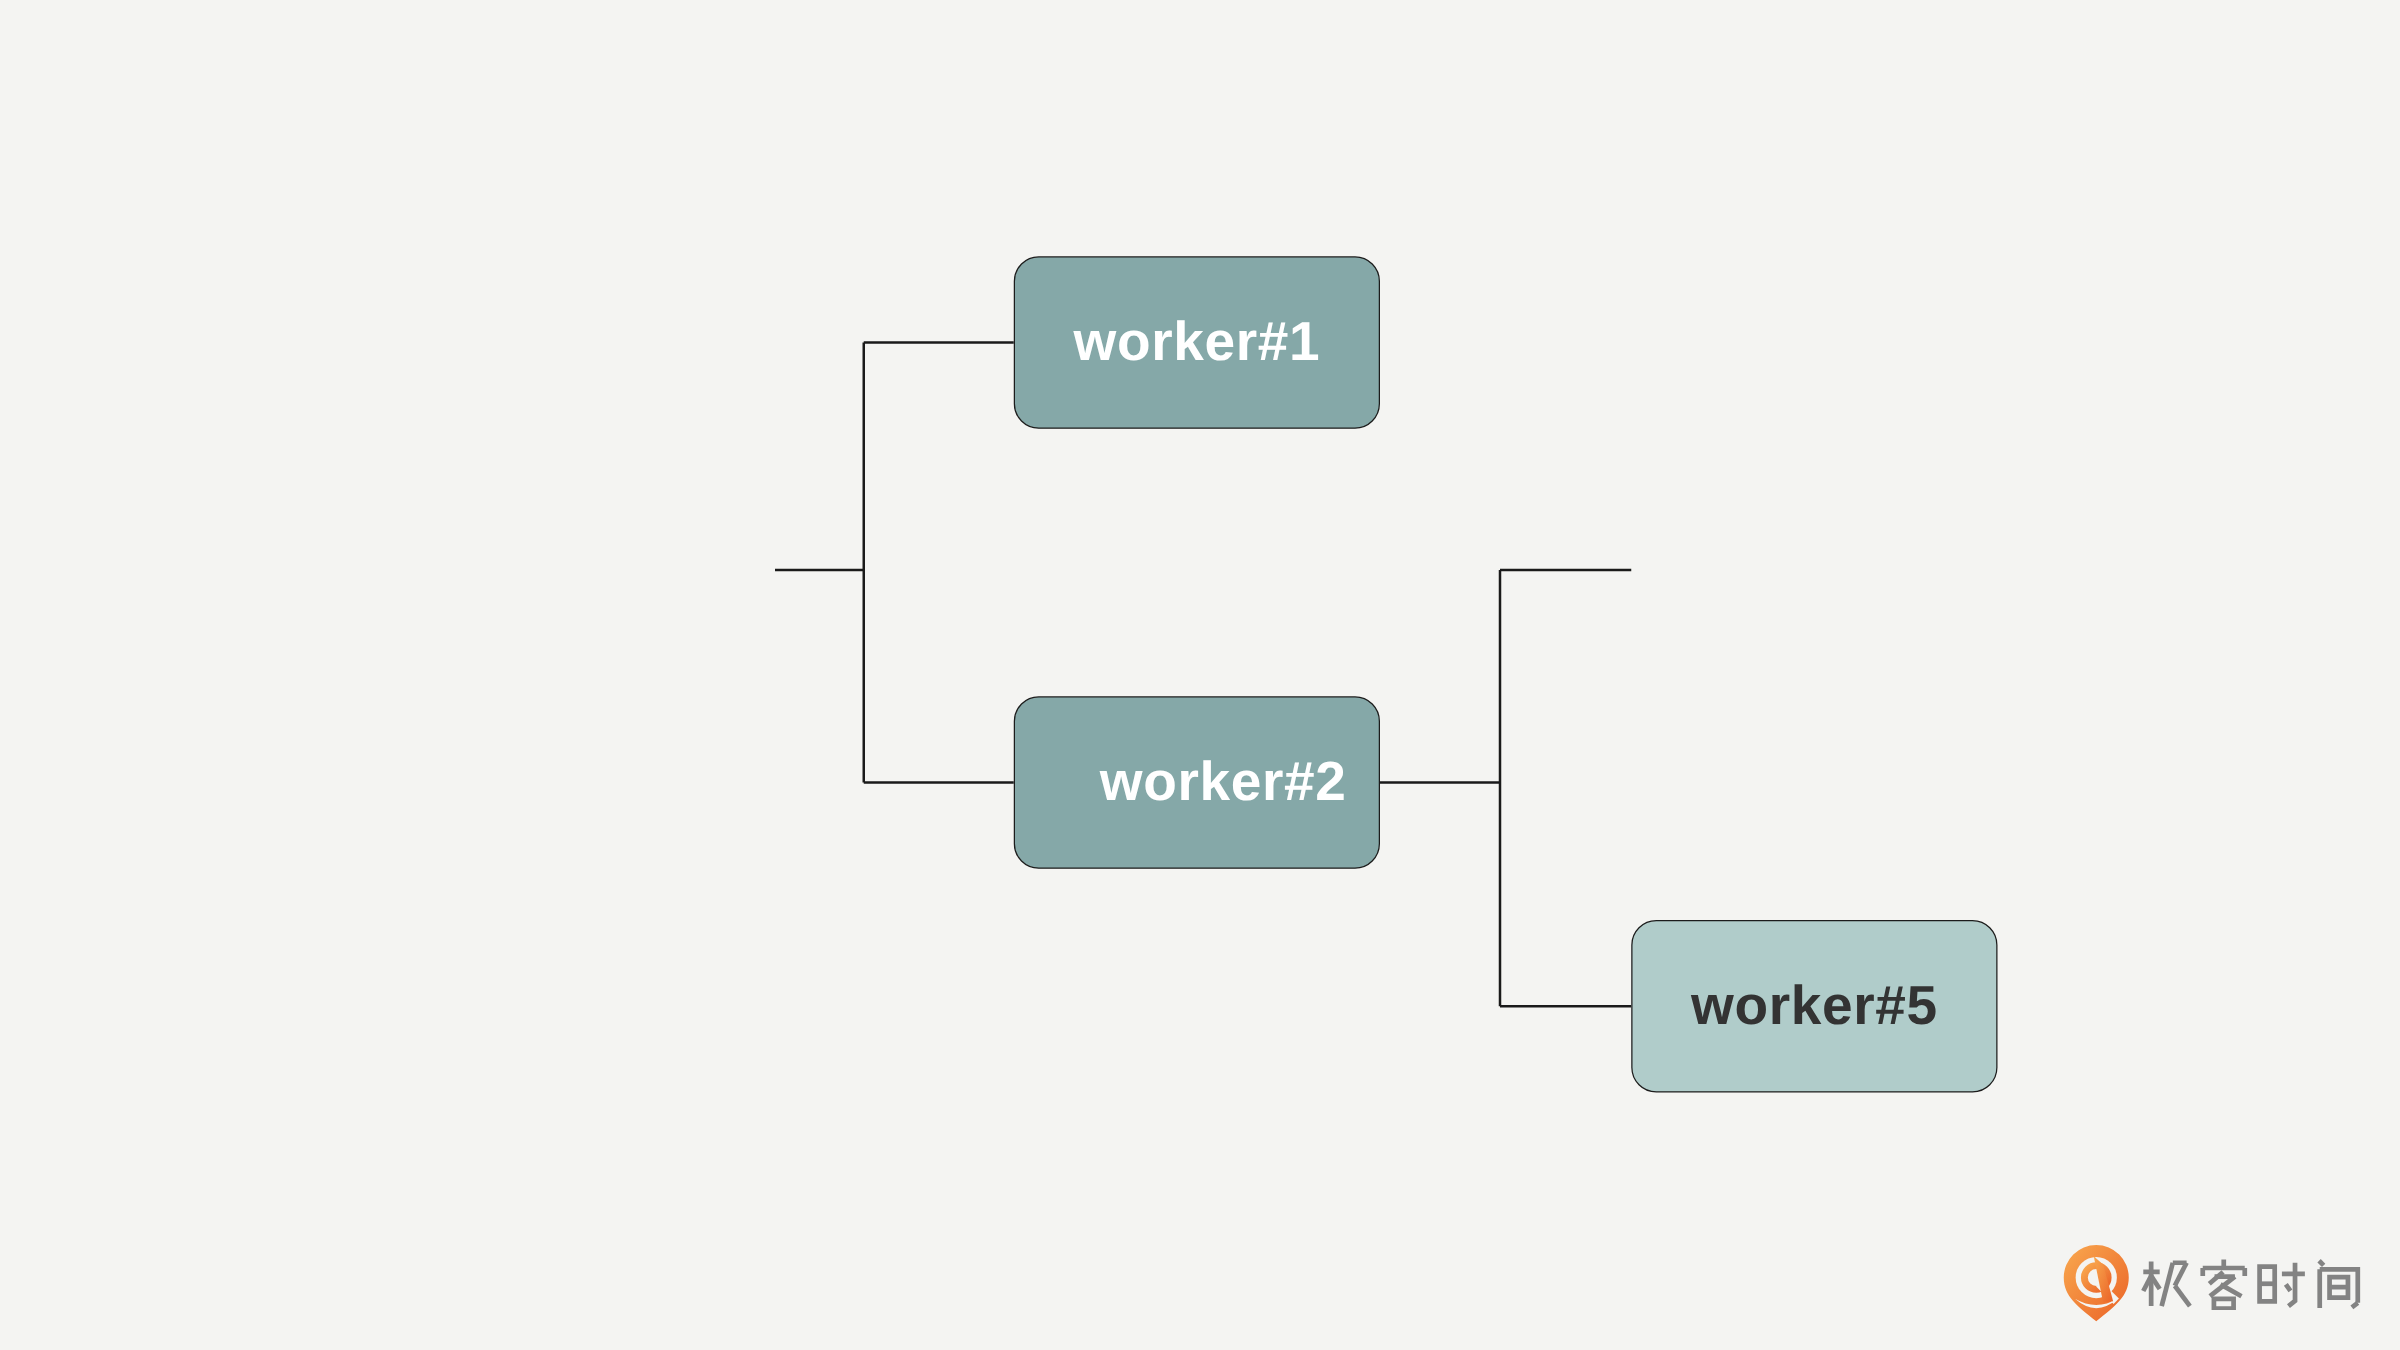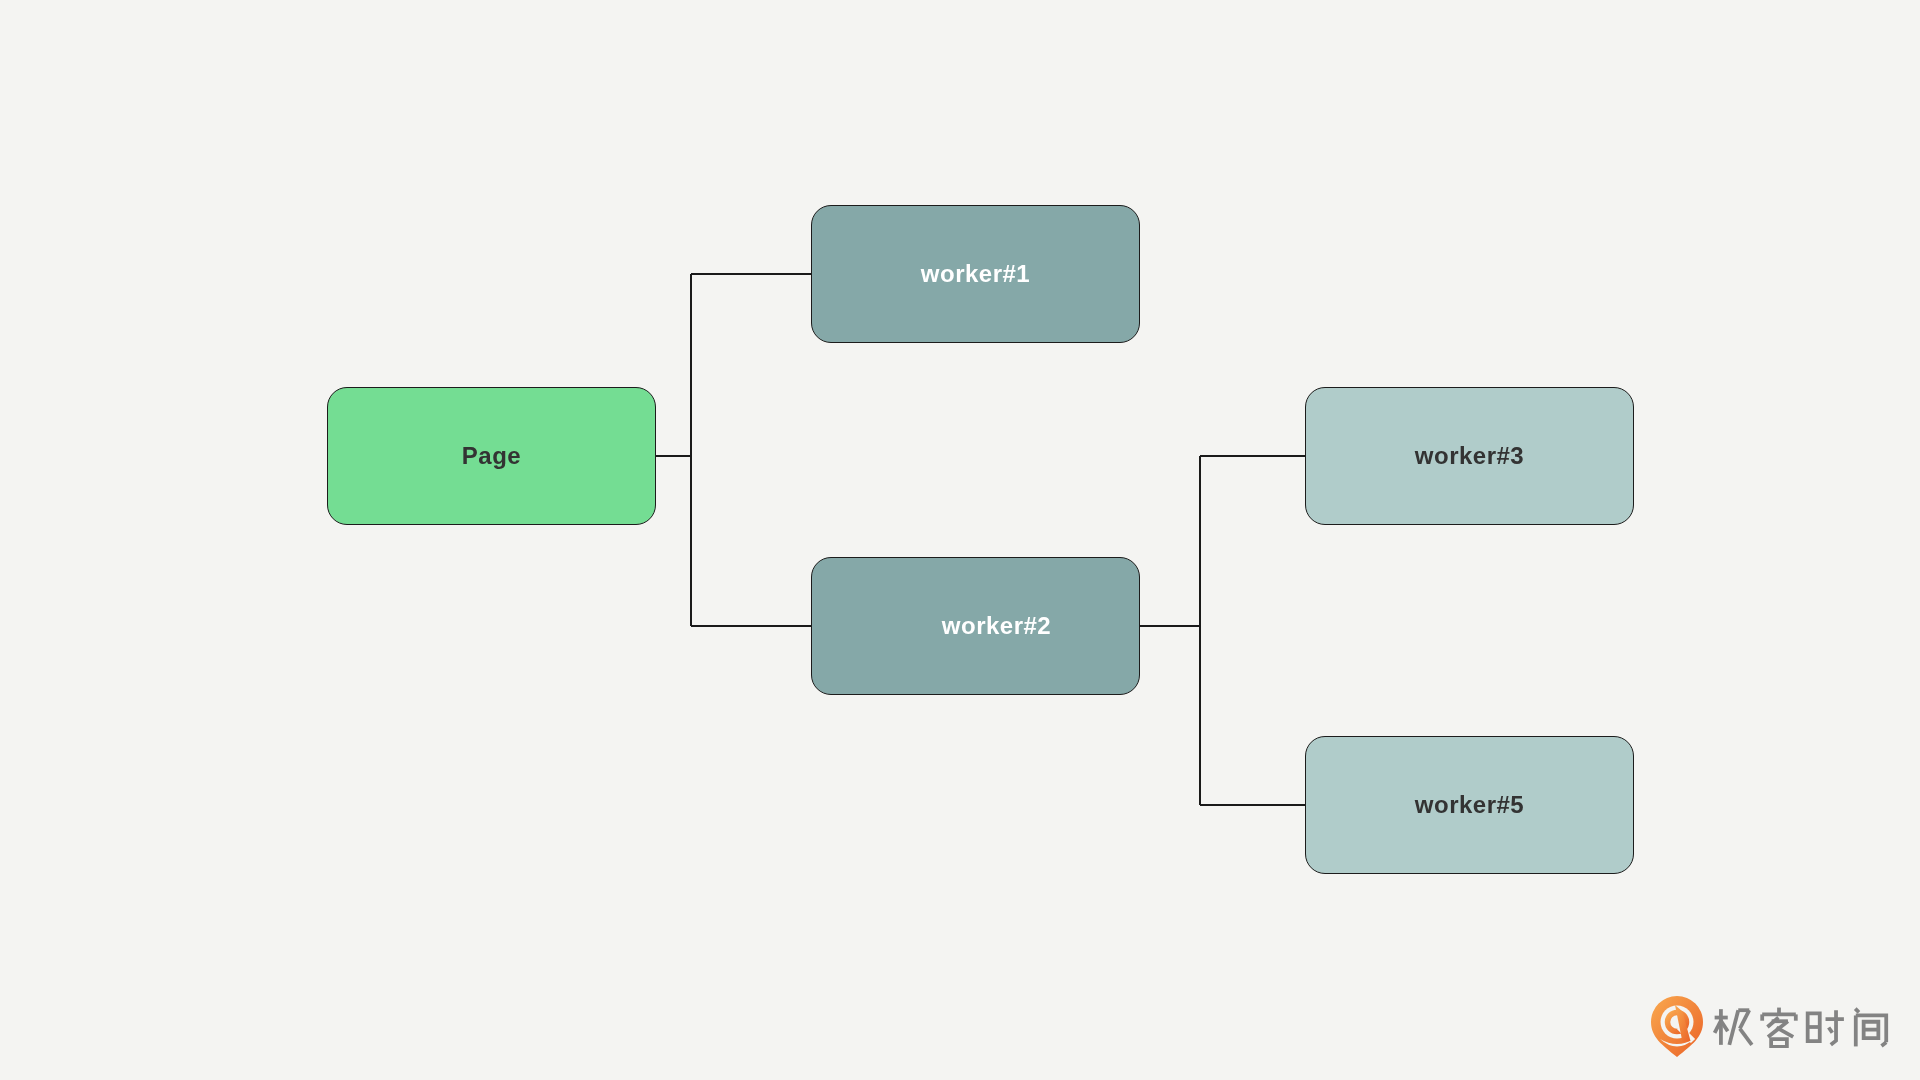--- a/index.html
+++ b/index.html
@@ -7,26 +7,26 @@
     width:1920px;height:1080px;
     background:#F4F4F2;
     font-family:"Liberation Sans",sans-serif;
     overflow:hidden;
   }
   .stage{position:relative;width:1920px;height:1080px;}
   .edges{position:absolute;left:0;top:0;width:1920px;height:1080px;}
   .edges path{stroke:#1A1A1A;stroke-width:2;fill:none;}
   .node{
     position:absolute;
-    width:329px;height:138px;
+    width:293px;height:138px;
     border:1.5px solid #1C1C1C;
     border-radius:20px;
     box-sizing:border-box;
     display:flex;align-items:center;justify-content:center;
-    font-size:24px;font-weight:700;
+    font-size:44px;font-weight:700;
     letter-spacing:0.5px;
   }
   #node-page   {left:327px; top:387px; background:#74DD93; color:#333333;}
   #node-worker1{left:811px; top:205px; background:#85A8A8; color:#FFFFFF;}
   #node-worker2{left:811px; top:557px; background:#85A8A8; color:#FFFFFF;padding-left:42px;}
   #node-worker3{left:1305px;top:387px; background:#B0CCCA; color:#333333;}
   #node-worker4{left:1305px;top:736px; background:#B0CCCA; color:#333333;}
   .brand{
     position:absolute;right:28px;bottom:22px;
     display:flex;align-items:center;gap:7px;
@@ -48,31 +48,25 @@
     <path d="M620 456 H691"></path>
     <path d="M691 274 V626"></path>
     <path d="M691 274 H811"></path>
     <path d="M691 626 H811"></path>
     <path d="M1104 626 H1200"></path>
     <path d="M1200 456 V805"></path>
     <path d="M1200 456 H1305"></path>
     <path d="M1200 805 H1305"></path>
   </svg>
 
-  <div class="node" id="node-page">
-    <span>Page</span>
-  </div>
   <div class="node" id="node-worker1">
     <span>worker#1</span>
   </div>
   <div class="node" id="node-worker2">
     <span>worker#2</span>
-  </div>
-  <div class="node" id="node-worker3">
-    <span>worker#3</span>
   </div>
   <div class="node" id="node-worker4">
     <span>worker#5</span>
   </div>
 
   <div class="brand">
 
     <svg width="56" height="62" viewBox="0 0 56 62" xmlns="http://www.w3.org/2000/svg">
       <defs>
         <linearGradient id="gk" x1="0" y1="0" x2="1" y2="1">

